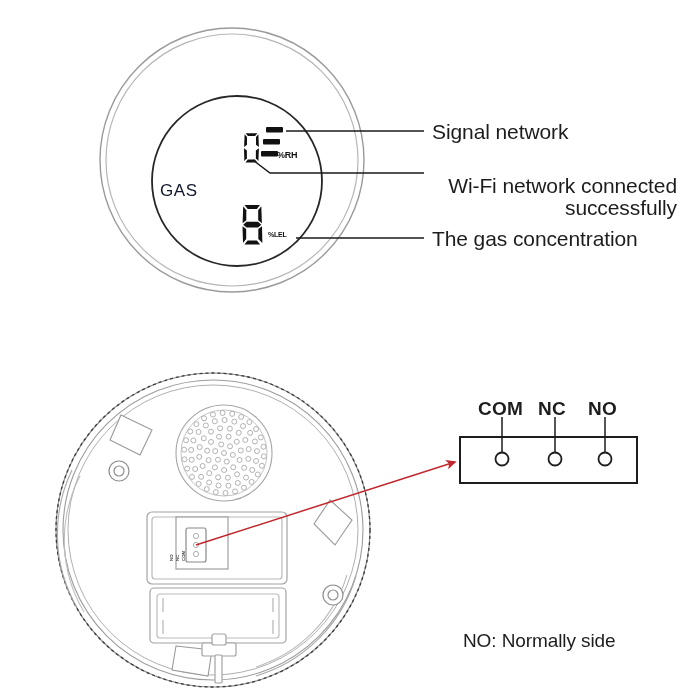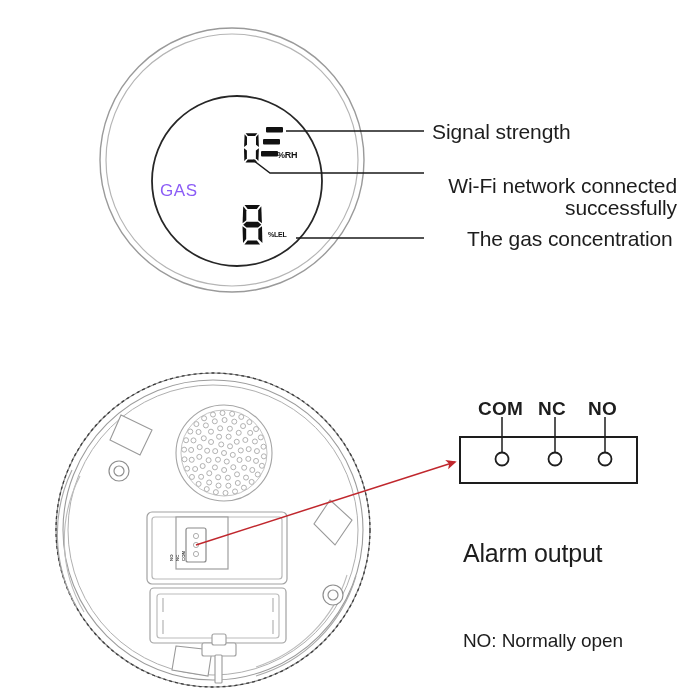--- a/index.html
+++ b/index.html
@@ -53,21 +53,21 @@
     letter-spacing: -0.1px;
   }
   .lbl-term {
     font-size: 19px;
     font-weight: bold;
     letter-spacing: 0.2px;
   }
   .lbl-gas {
     font-size: 17px;
     letter-spacing: 0.6px;
-    color: #8b5cf6;
+    color: #0f172a;
   }
   .lbl-unit {
     font-size: 9px;
     font-weight: bold;
     letter-spacing: -0.2px;
     color: #111;
   }
   .lbl-unit-small {
     font-size: 7px;
     font-weight: bold;
@@ -292,31 +292,30 @@
       </g>
     </g>
   </svg>
 
   <div class="lbl lbl-gas" style="left:160px; top:181px;">GAS</div>
 
   <div class="lbl lbl-unit" style="left:277px; top:150px;">%RH</div>
 
   <div class="lbl lbl-unit-small" style="left:268px; top:231px;">%LEL</div>
 
-  <div class="lbl lbl-callout" style="left:432px; top:120px;">Signal strength</div>
+  <div class="lbl lbl-callout" style="left:432px; top:120px;">Signal network</div>
 
   <div class="lbl lbl-callout two-line" style="left:432px; top:175px;">Wi-Fi network connected successfully</div>
 
-  <div class="lbl lbl-callout" style="left:432px; top:227px;margin-left:35px;">The gas concentration</div>
+  <div class="lbl lbl-callout" style="left:432px; top:227px;">The gas concentration</div>
 
   <div class="lbl lbl-term" style="left:478px; top:398px;">COM</div>
   <div class="lbl lbl-term" style="left:538px; top:398px;">NC</div>
   <div class="lbl lbl-term" style="left:588px; top:398px;">NO</div>
 
   <div class="lbl lbl-micro" style="left:170px; top:561px;">NO</div>
   <div class="lbl lbl-micro" style="left:176px; top:561px;">NC</div>
   <div class="lbl lbl-micro" style="left:182px; top:561px;">COM</div>
 
-  <div class="lbl lbl-alarm-title" style="left:463px; top:539px;">Alarm output</div>
-
-  <div class="lbl lbl-alarm-line" style="left:463px; top:630px;">NO: Normally open</div>
+
+  <div class="lbl lbl-alarm-line" style="left:463px; top:630px;">NO: Normally side</div>
 
 </div>
 
 </body></html>

